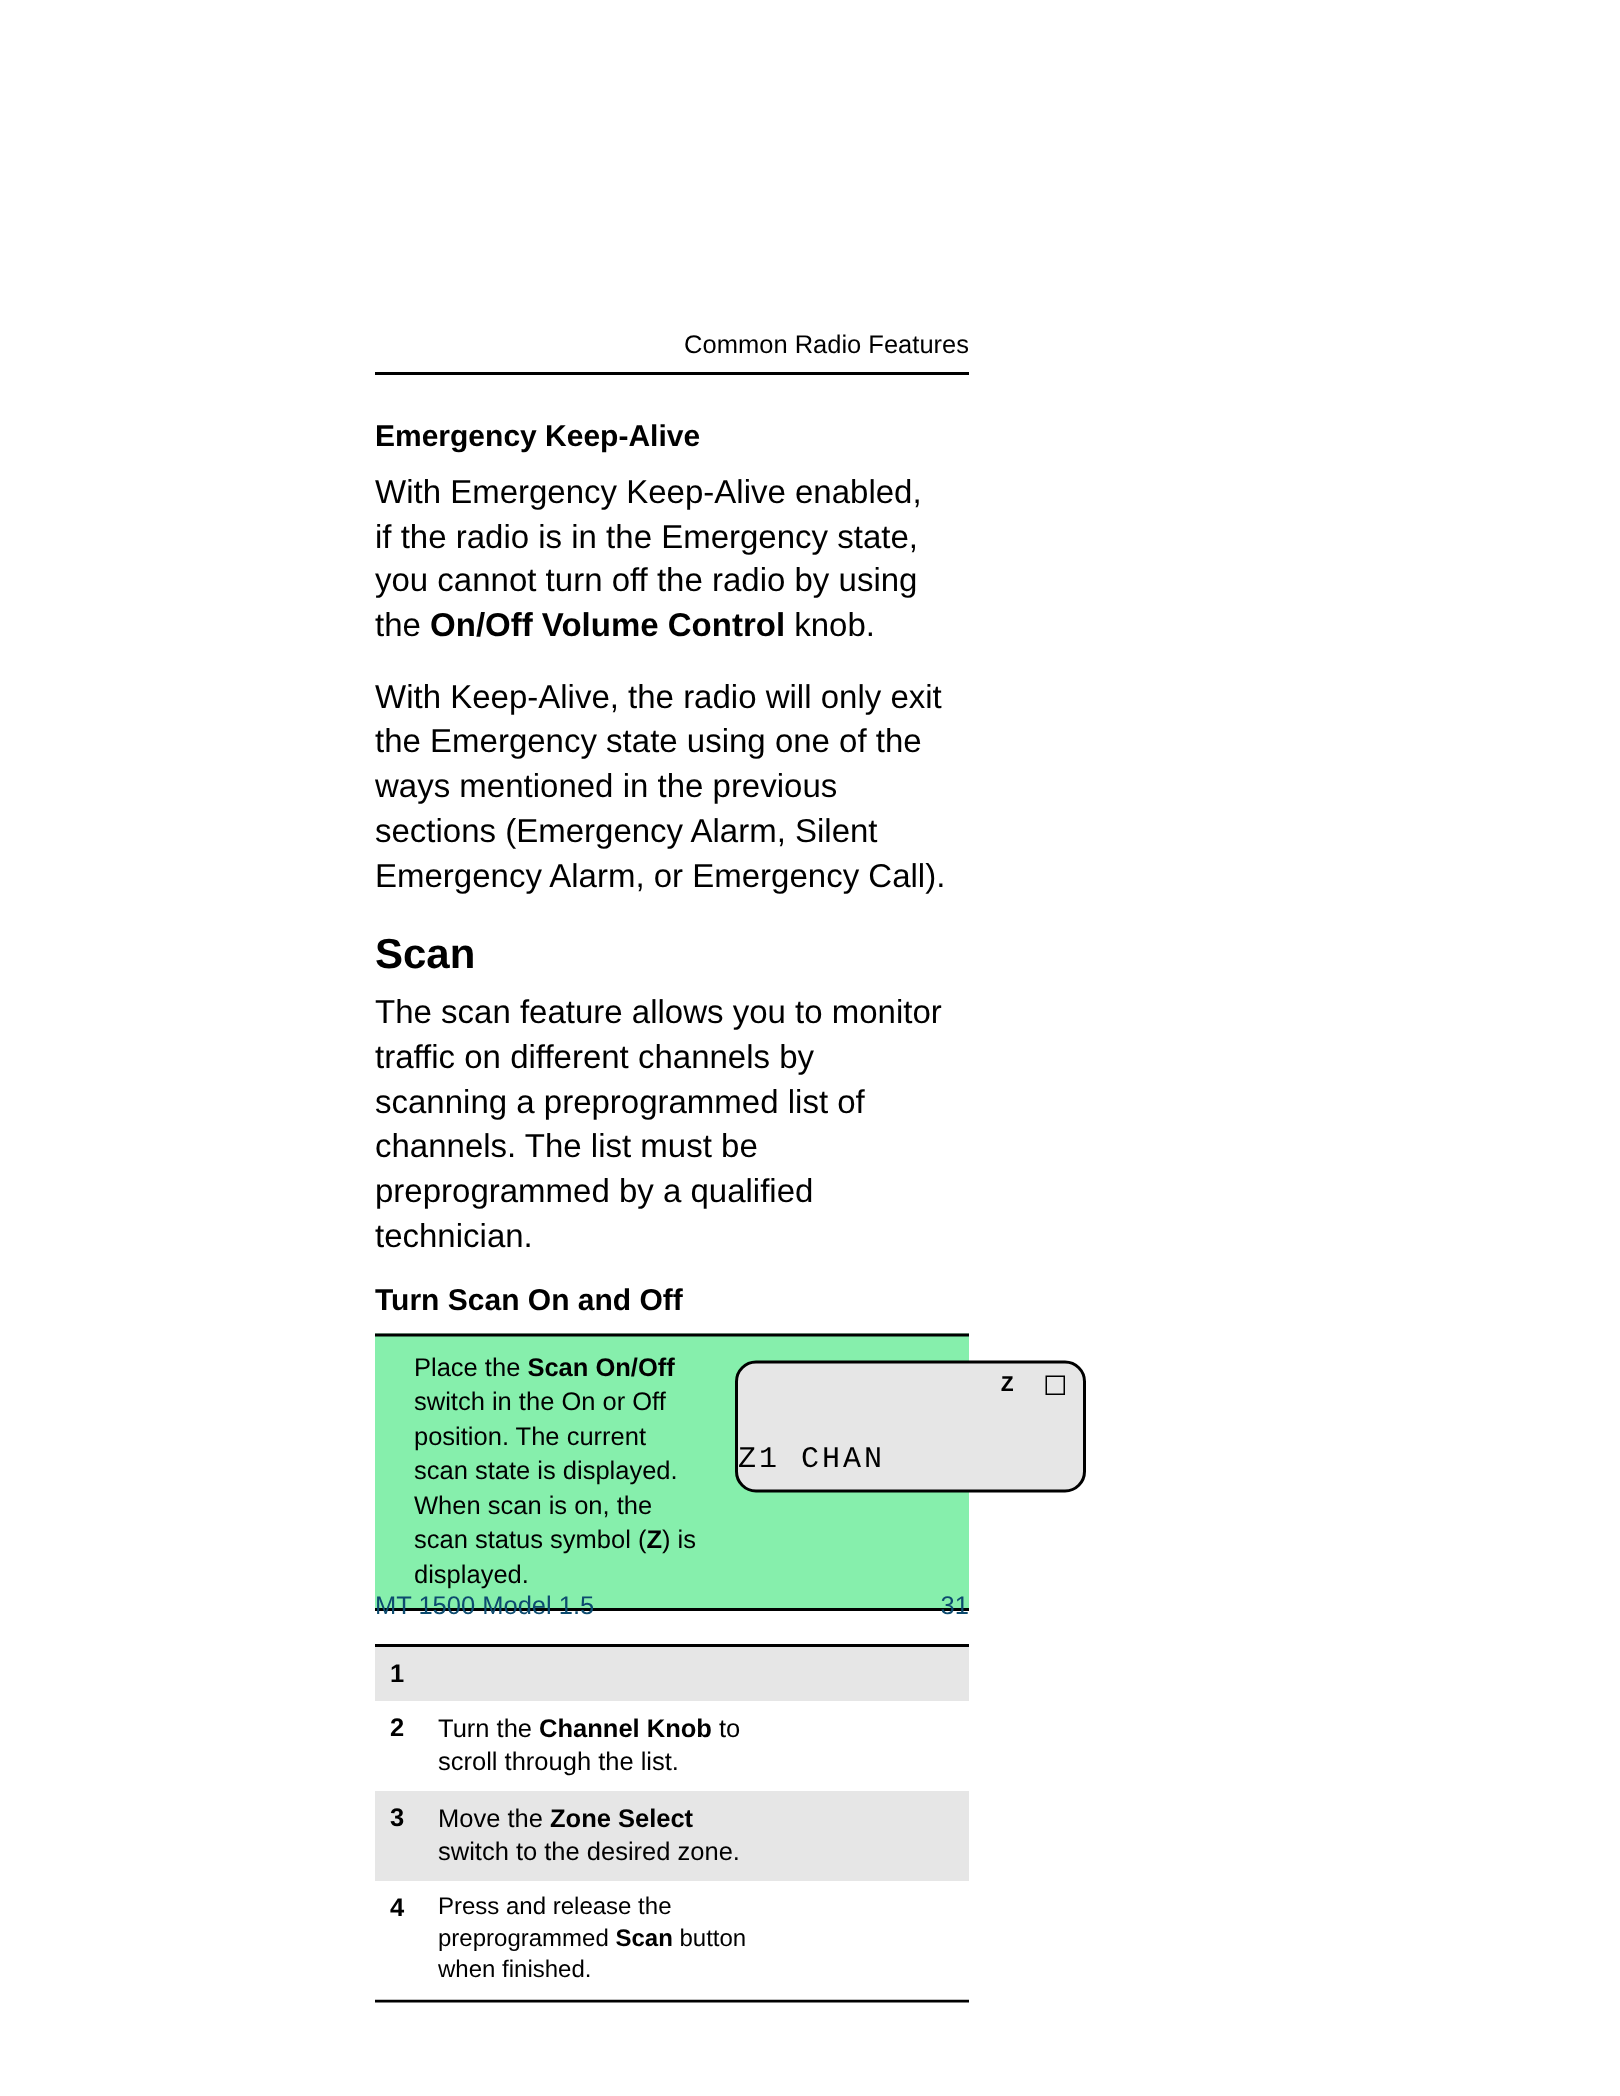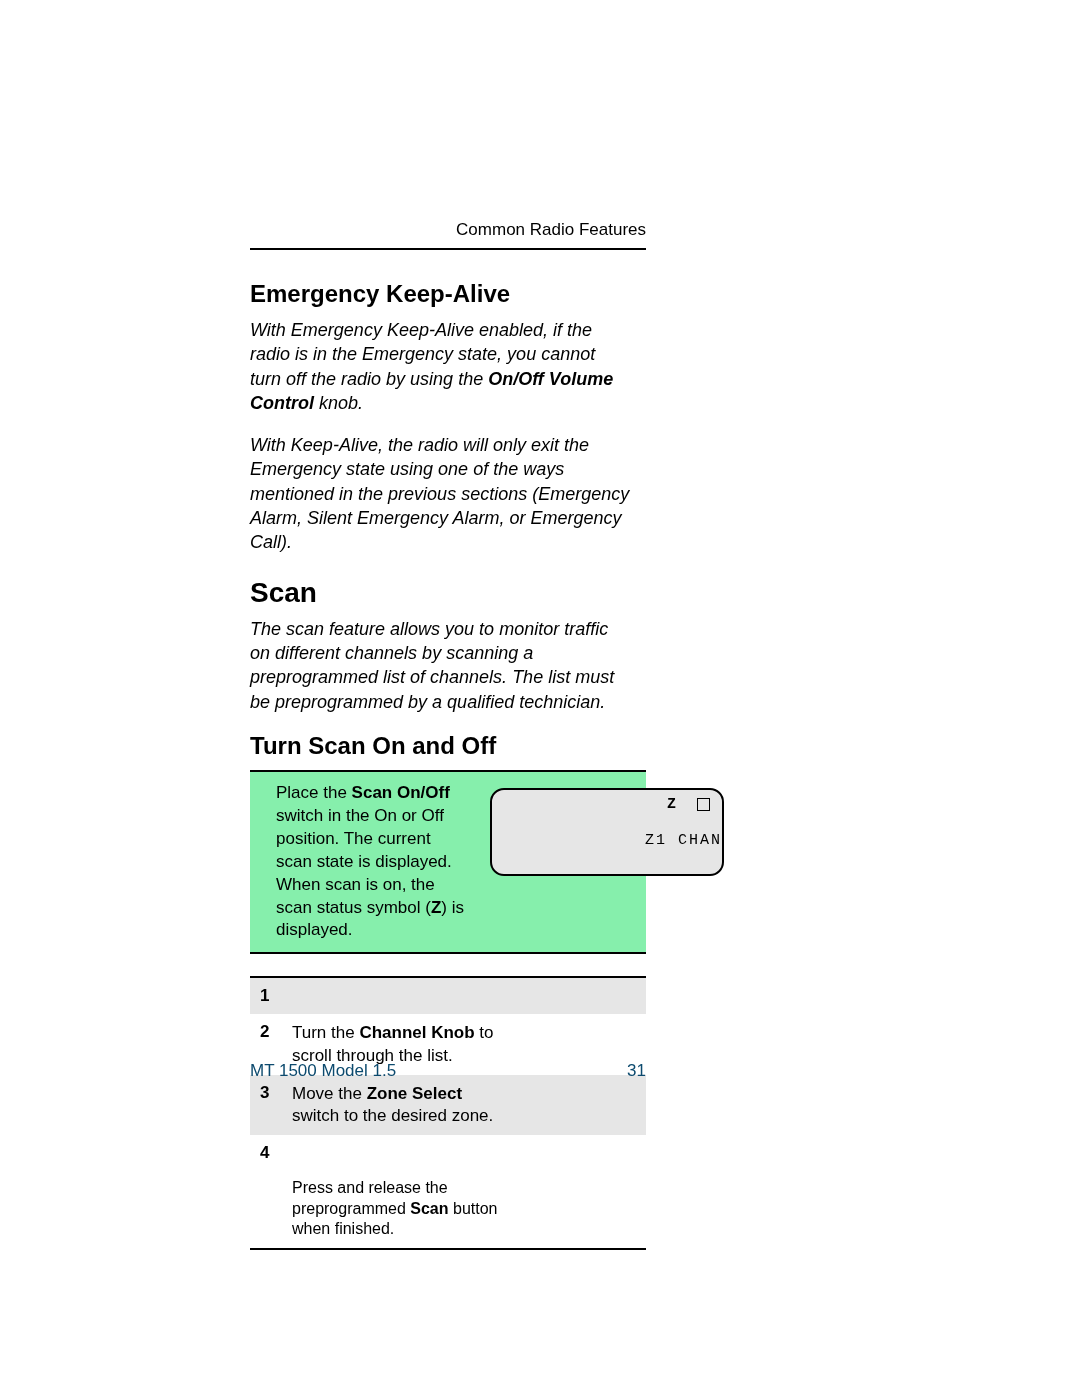--- a/index.html
+++ b/index.html
@@ -19,29 +19,28 @@
   .running-head {
     text-align: right;
     font-size: 17px;
     margin-bottom: 8px;
   }
   .rule-top {
     border-top: 2px solid #000;
     margin-bottom: 30px;
   }
   .h3 {
-    font-size: 24px;
+    font-size: 20px;
     font-weight: bold;
     margin: 0 0 10px 0;
   }
   .body-p {
-    font-size: 18px;
+    font-size: 22px;
     line-height: 1.35;
     margin: 0 15px 18px 0;
-    font-style: italic;
   }
   .h2 {
     font-size: 28px;
     font-weight: bold;
     margin: 22px 0 8px 0;
   }
   .bold { font-weight: bold; }
 
   .callout {
     background: #86efac;
@@ -96,25 +95,25 @@
   .lcd-icon-box {
     display: inline-block;
     width: 11px;
     height: 11px;
     border: 1.5px solid #000;
     vertical-align: top;
     margin-top: 2px;
   }
   .lcd-center {
     position: absolute;
-    top: 42px;
+    top: 53px;
     left: 0;
     right: 0;
-    text-align: right;
-    font-size: 15px;
+    text-align: left;
+    font-size: 20px;
     letter-spacing: 2px;
   }
 
   .steps {
     margin: 4px 0 0 0;
     border-top: 2px solid #000;
     border-bottom: 2px solid #000;
   }
   .step {
     display: flex;
@@ -127,21 +126,21 @@
     padding: 8px 0 8px 10px;
     font-size: 17px;
     font-weight: bold;
   }
   .step-body {
     flex: 0 0 210px;
     padding: 8px 10px 8px 6px;
     font-size: 17px;
     line-height: 1.3;
   }
-  .step-body.small { font-size: 16px; margin-top: 35px; }
+  .step-body.small { font-size: 16px; }
 
   .footer {
     position: absolute;
     left: 250px;
     right: 250px;
     bottom: 316px; 
     display: flex;
     justify-content: space-between;
     font-size: 17px;
     color: #0c4a6e;

